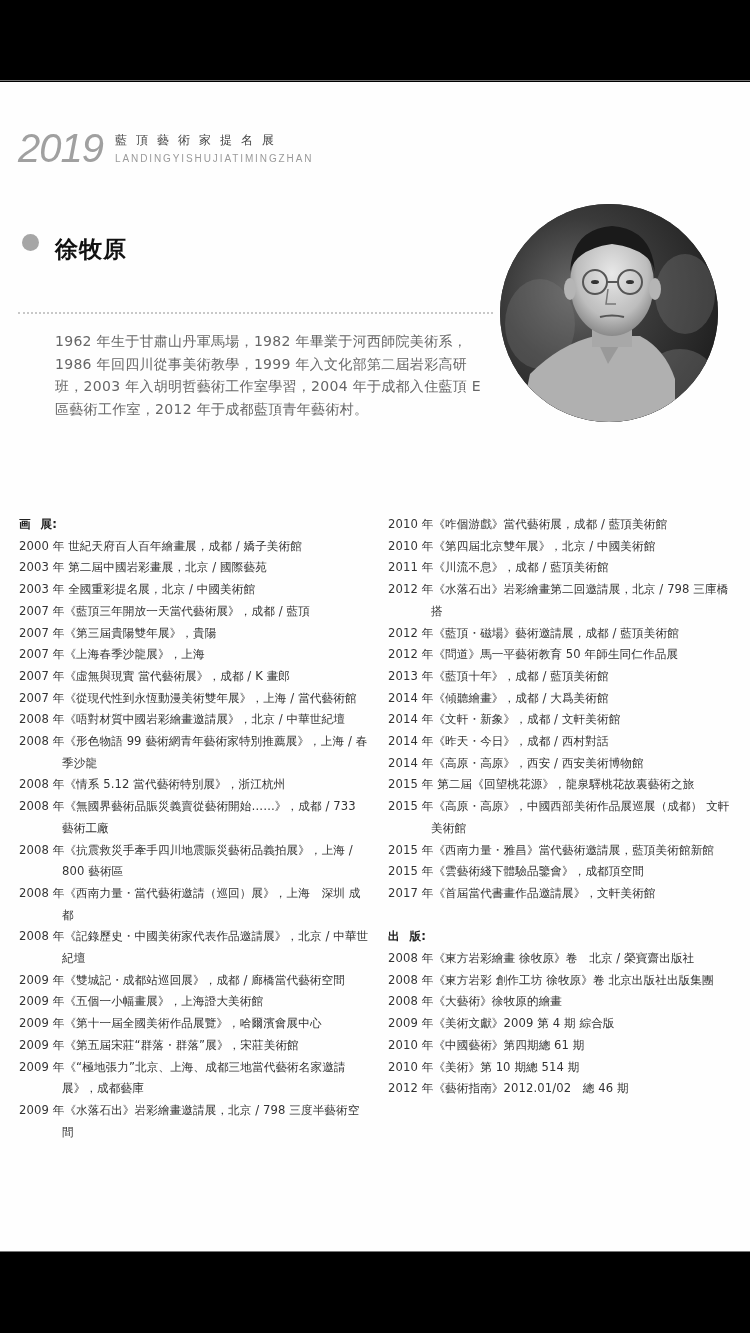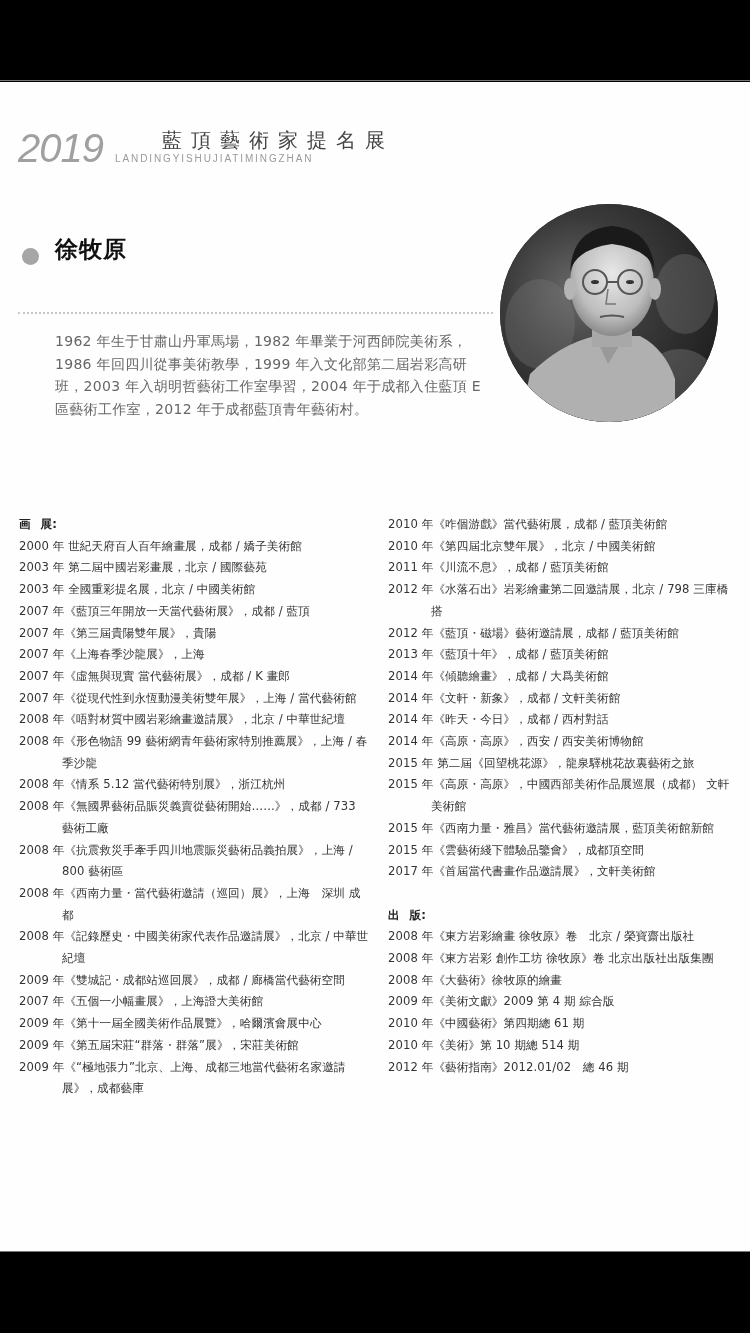--- a/index.html
+++ b/index.html
@@ -8,25 +8,25 @@
 
   .top-bar { position: absolute; left: 0; top: 0; width: 750px; height: 81px; background: #000; border-bottom: 1px solid #777; }
   .bottom-bar { position: absolute; left: 0; top: 1251px; width: 750px; height: 82px; background: #000; border-top: 1px solid #777; }
 
   .page { position: absolute; left: 0; top: 82px; width: 750px; height: 1169px; background: #fefefe; overflow: hidden; }
 
   
   .header { position: absolute; left: 18px; top: 46px; display: flex; align-items: center; }
   .year { font-family: "Liberation Sans", sans-serif; font-style: italic; font-weight: 300; font-size: 40px; color: #a0a0a0; letter-spacing: -1px; line-height: 1; }
   .header-text { margin-left: 12px; display: flex; flex-direction: column; }
-  .title-cn { font-size: 20px; color: #444; letter-spacing: 9px; line-height: 18px; margin-left: 47px; }
+  .title-cn { font-size: 12px; color: #444; letter-spacing: 9px; line-height: 18px; }
   .title-en { font-family: "Liberation Sans", sans-serif; font-size: 10px; color: #9a9a9a; letter-spacing: 1.9px; line-height: 14px; margin-top: 3px; }
 
   
-  .name-row { position: absolute; left: 22px; top: 152px; display: flex; align-items: flex-end; }
+  .name-row { position: absolute; left: 22px; top: 152px; display: flex; align-items: flex-start; }
   .bullet { width: 17px; height: 17px; border-radius: 50%; background: #a6a6a6; }
   .artist-name { margin-left: 16px; font-family: "DejaVu Serif", "Liberation Serif", serif; font-weight: bold; font-size: 23px; color: #111; letter-spacing: 1px; }
 
   .dotted-line { position: absolute; left: 18px; top: 230px; width: 475px; border-top: 2px dotted #c8c8c8; }
 
   .bio { position: absolute; left: 55px; top: 248px; width: 440px; font-size: 14px; color: #666; line-height: 22.5px; letter-spacing: 0.3px; }
 
   
   .portrait { position: absolute; left: 500px; top: 122px; width: 218px; height: 218px; border-radius: 50%; overflow: hidden; background: #2a2a2a; }
   .portrait svg { width: 100%; height: 100%; display: block; }
@@ -110,32 +110,34 @@
     <div class="entry">2007 年《虛無與現實 當代藝術展》，成都 / K 畫郎</div>
     <div class="entry">2007 年《從現代性到永恆動漫美術雙年展》，上海 / 當代藝術館</div>
     <div class="entry">2008 年《唔對材質中國岩彩繪畫邀請展》，北京 / 中華世紀壇</div>
     <div class="entry">2008 年《形色物語 99 藝術網青年藝術家特別推薦展》，上海 / 春季沙龍</div>
     <div class="entry">2008 年《情系 5.12 當代藝術特別展》，浙江杭州</div>
     <div class="entry">2008 年《無國界藝術品賑災義賣從藝術開始……》，成都 / 733 藝術工廠</div>
     <div class="entry">2008 年《抗震救災手牽手四川地震賑災藝術品義拍展》，上海 / 800 藝術區</div>
     <div class="entry">2008 年《西南力量・當代藝術邀請（巡回）展》，上海　深圳 成都</div>
     <div class="entry">2008 年《記錄歷史・中國美術家代表作品邀請展》，北京 / 中華世紀壇</div>
     <div class="entry">2009 年《雙城記・成都站巡回展》，成都 / 廊橋當代藝術空間</div>
-    <div class="entry">2007 年《五個一小幅畫展》，上海證大美術館</div>
+    <div class="entry">2009 年《五個一小幅畫展》，上海證大美術館</div>
     <div class="entry">2009 年《第十一屆全國美術作品展覽》，哈爾濱會展中心</div>
     <div class="entry">2009 年《第五屆宋莊“群落・群落”展》，宋莊美術館</div>
     <div class="entry">2009 年《“極地張力”北京、上海、成都三地當代藝術名家邀請展》，成都藝庫</div>
+    <div class="entry">2009 年《水落石出》岩彩繪畫邀請展，北京 / 798 三度半藝術空間</div>
   </div>
 
   <div class="col col-right">
     <div class="entry">2010 年《咋個游戲》當代藝術展，成都 / 藍頂美術館</div>
     <div class="entry">2010 年《第四屆北京雙年展》，北京 / 中國美術館</div>
     <div class="entry">2011 年《川流不息》，成都 / 藍頂美術館</div>
     <div class="entry">2012 年《水落石出》岩彩繪畫第二回邀請展，北京 / 798 三庫橋搭</div>
     <div class="entry">2012 年《藍頂・磁場》藝術邀請展，成都 / 藍頂美術館</div>
+    <div class="entry">2012 年《問道》馬一平藝術教育 50 年師生同仁作品展</div>
     <div class="entry">2013 年《藍頂十年》，成都 / 藍頂美術館</div>
     <div class="entry">2014 年《傾聽繪畫》，成都 / 大爲美術館</div>
     <div class="entry">2014 年《文軒・新象》，成都 / 文軒美術館</div>
     <div class="entry">2014 年《昨天・今日》，成都 / 西村對話</div>
     <div class="entry">2014 年《高原・高原》，西安 / 西安美術博物館</div>
     <div class="entry">2015 年 第二屆《回望桃花源》，龍泉驛桃花故裏藝術之旅</div>
     <div class="entry">2015 年《高原・高原》，中國西部美術作品展巡展（成都） 文軒美術館</div>
     <div class="entry">2015 年《西南力量・雅昌》當代藝術邀請展，藍頂美術館新館</div>
     <div class="entry">2015 年《雲藝術綫下體驗品鑒會》，成都頂空間</div>
     <div class="entry">2017 年《首屆當代書畫作品邀請展》，文軒美術館</div>

